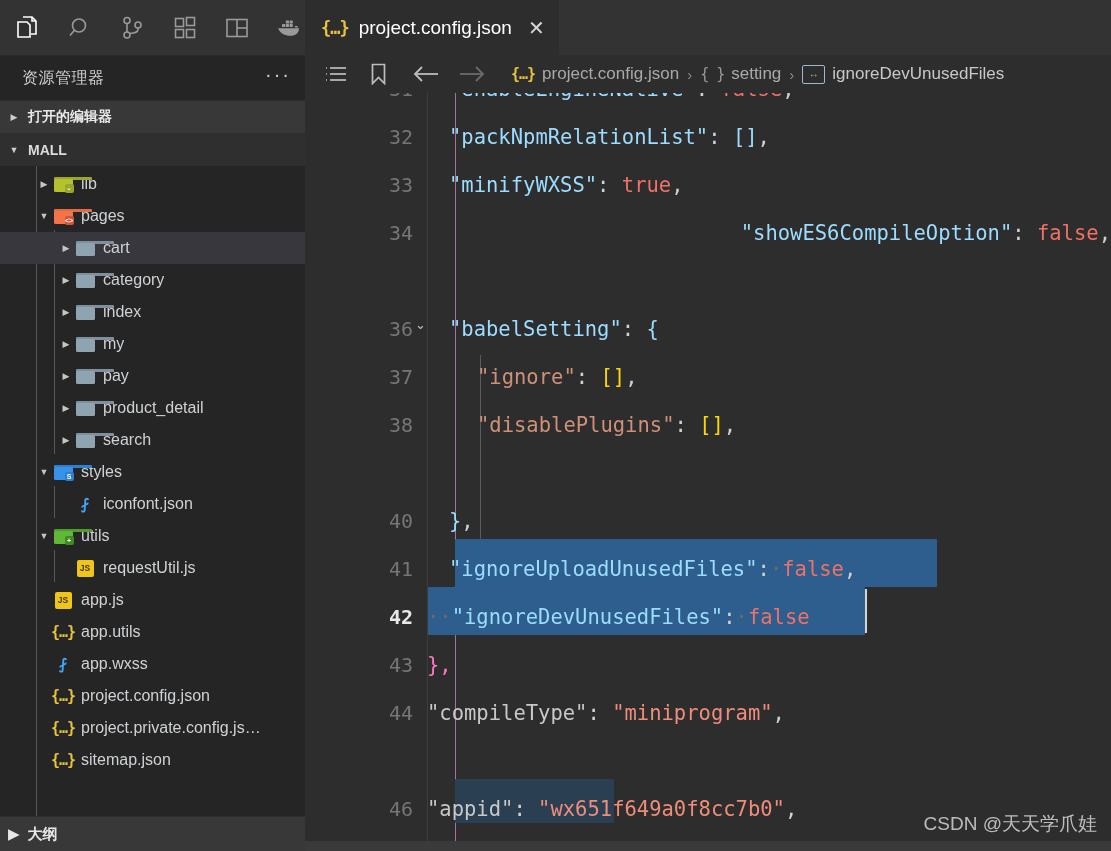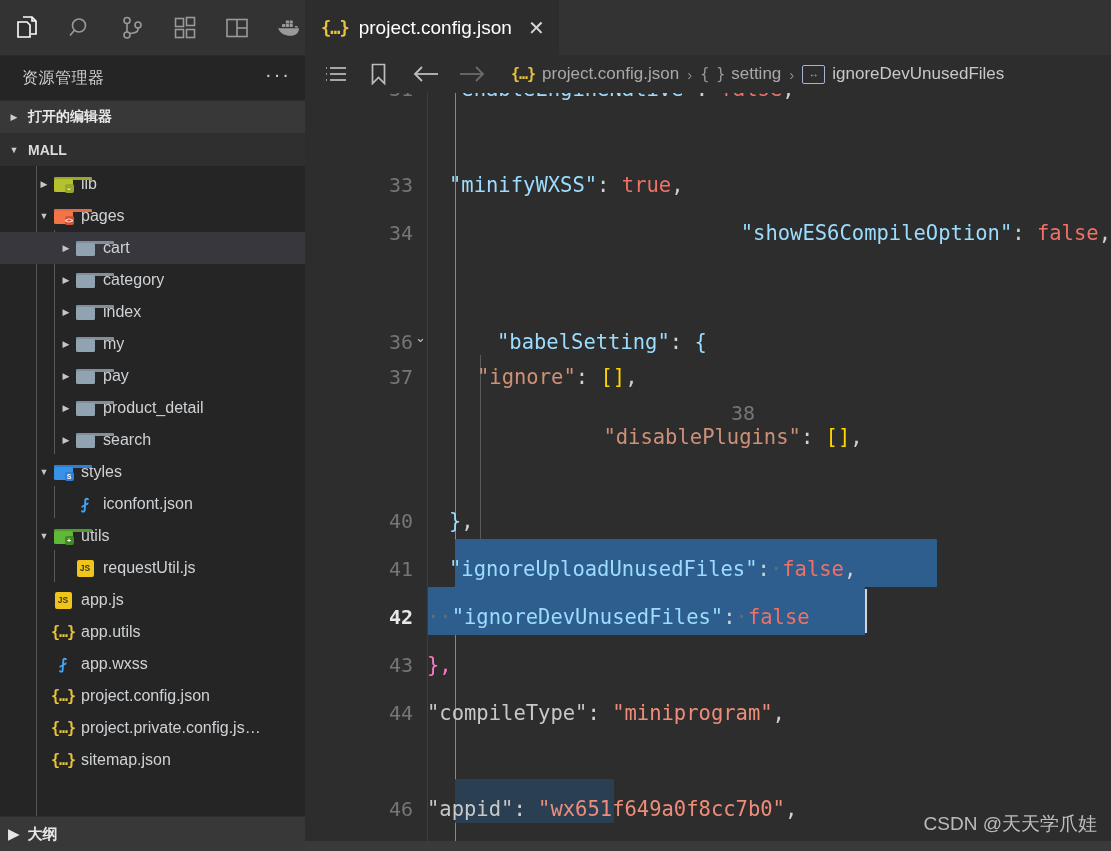--- a/index.html
+++ b/index.html
@@ -456,44 +456,48 @@
       <div class="sel-band" style="left:150px;top:446px;width:482px;height:48px;"></div>
       <div class="sel-band" style="left:123px;top:494px;width:437px;height:48px;"></div>
       <div class="word-hl" style="left:150px;top:686px;width:159px;height:44px;"></div>
       <div class="caret" style="left:560px;top:496px;height:44px;"></div>
 
       <div class="cline" style="top:-28px;">
         <div class="lnum">31</div>
         <div class="ctext"><span class="k">"enableEngineNative"</span><span class="pun">: </span><span class="bool">false</span><span class="pun">,</span></div>
       </div>
 
+      <div class="cline" style="top:20px;">
+        <div class="lnum">32</div>
+        <div class="ctext"><span class="k">"packNpmRelationList"</span><span class="pun">: </span><span class="brk">[]</span><span class="pun">,</span></div>
+      </div>
 
       <div class="cline" style="top:68px;">
         <div class="lnum">33</div>
         <div class="ctext"><span class="k">"minifyWXSS"</span><span class="pun">: </span><span class="bool">true</span><span class="pun">,</span></div>
       </div>
 
       <div class="cline" style="top:116px;justify-content:space-between;">
         <div class="lnum">34</div>
         <div class="ctext"><span class="k">"showES6CompileOption"</span><span class="pun">: </span><span class="bool">false</span><span class="pun">,</span></div>
       </div>
 
 
-      <div class="cline" style="top:225px;gap:48px;">
+      <div class="cline" style="top:212px;">
         <div class="lnum">36</div>
         <div class="fold" style="top:12px;">⌄</div>
         <div class="ctext"><span class="k">"babelSetting"</span><span class="pun">: </span><span class="brk">{</span></div>
       </div>
 
       <div class="cline" style="top:260px;">
         <div class="lnum">37</div>
         <div class="ctext" style="padding-left:50px;"><span class="kp">"ignore"</span><span class="pun">: </span><span class="brkY">[]</span><span class="pun">,</span></div>
       </div>
 
-      <div class="cline" style="top:308px;flex-direction:column;">
+      <div class="cline" style="top:308px;">
         <div class="lnum">38</div>
         <div class="ctext" style="padding-left:50px;"><span class="kp">"disablePlugins"</span><span class="pun">: </span><span class="brkY">[]</span><span class="pun">,</span></div>
       </div>
 
 
       <div class="cline" style="top:404px;">
         <div class="lnum">40</div>
         <div class="ctext"><span class="brk">}</span><span class="pun">,</span></div>
       </div>
 

